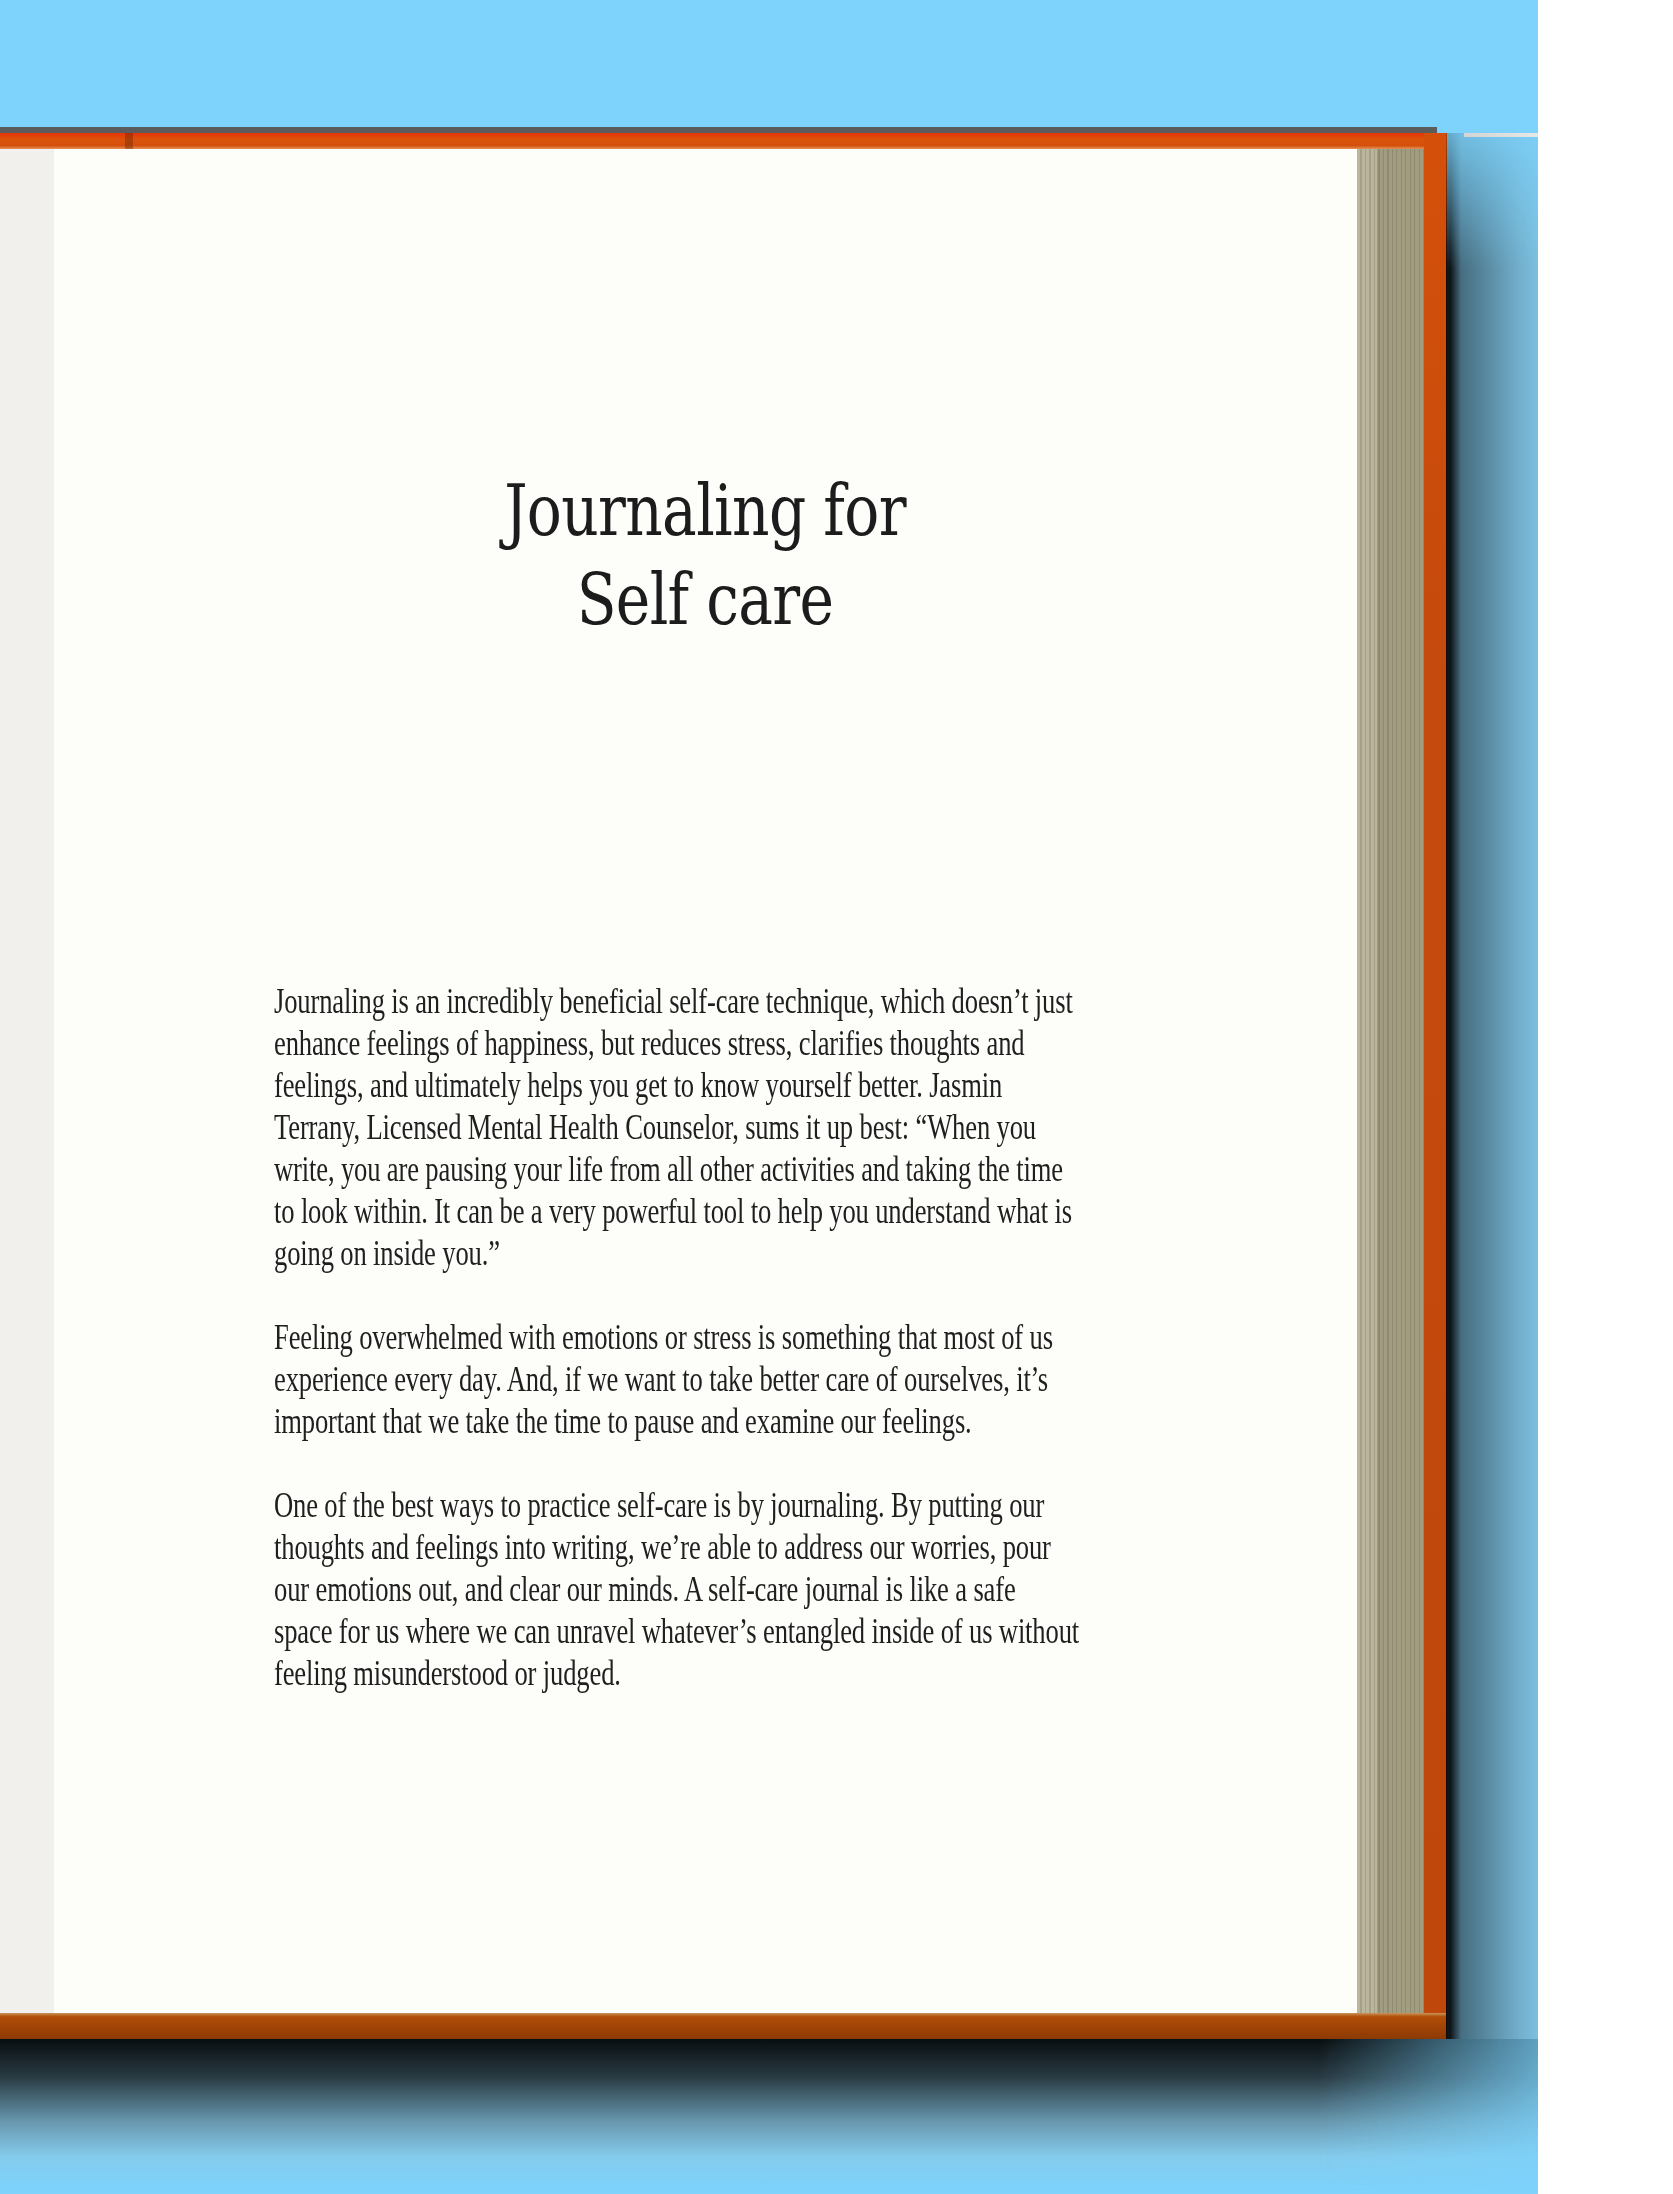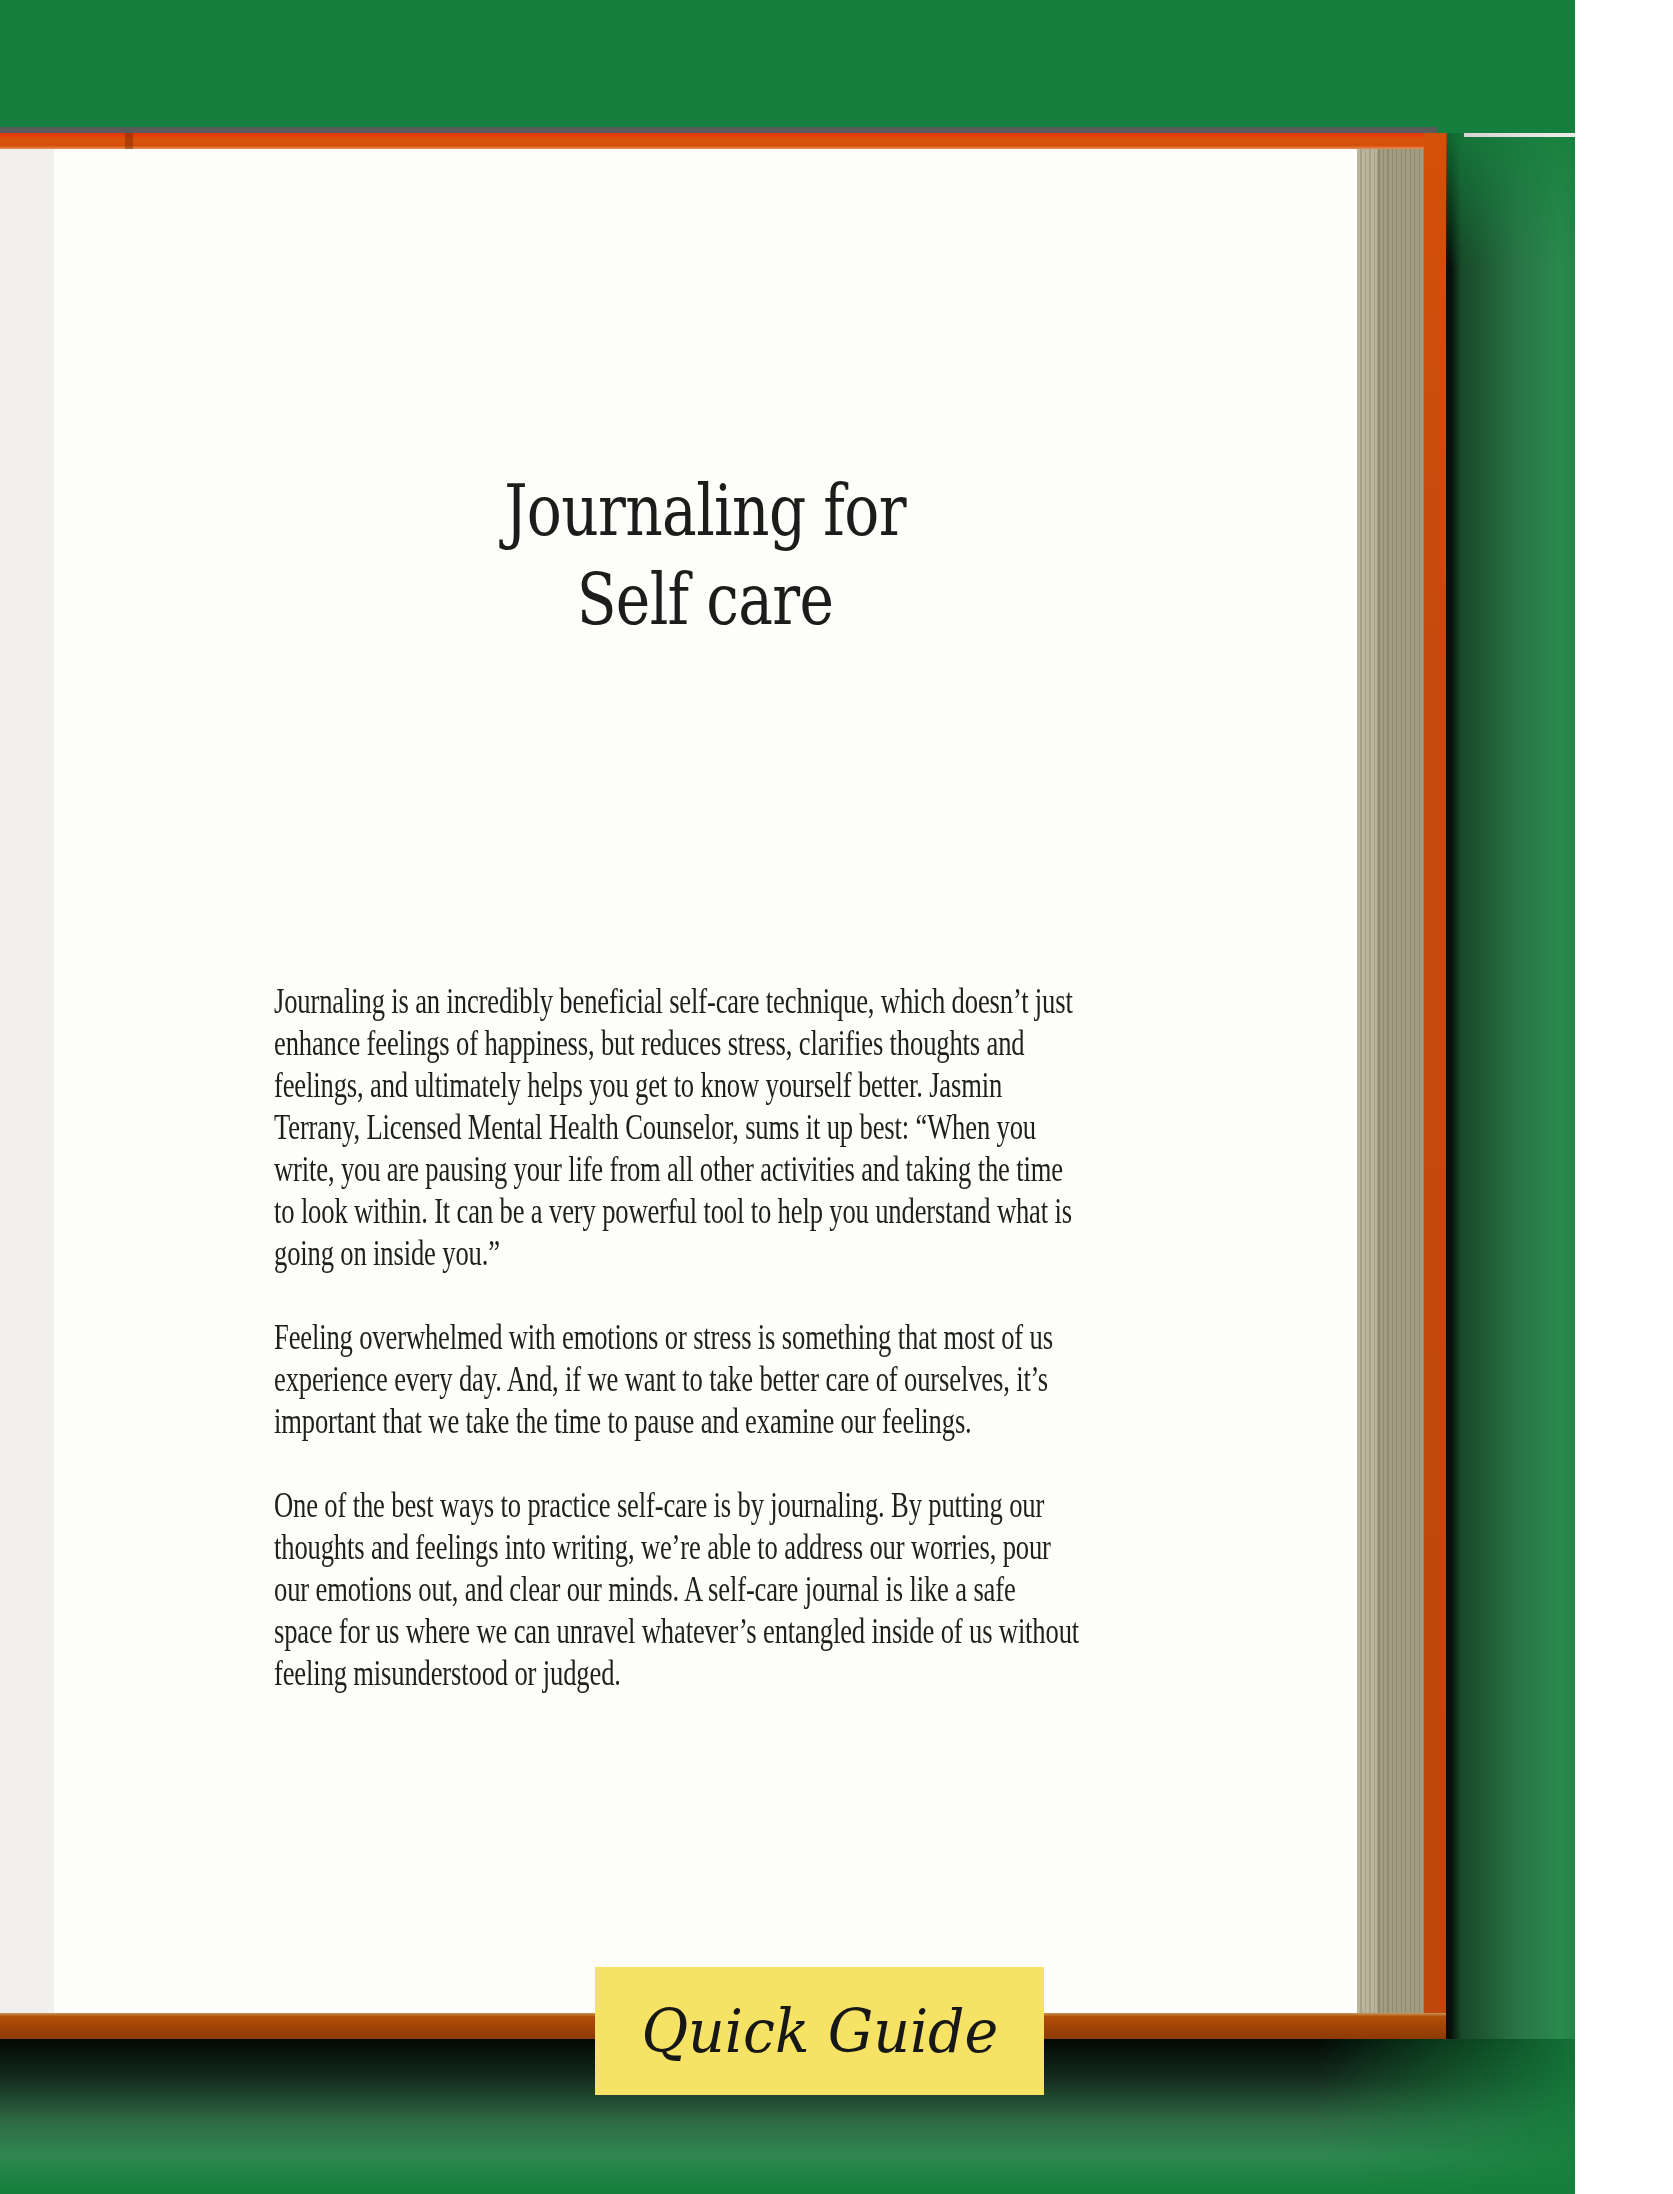--- a/index.html
+++ b/index.html
@@ -1,23 +1,22 @@
 <!DOCTYPE html>
 <html style="font-size:12px"><head>
 <meta charset="utf-8">
 <style>
   html, body { margin: 0; padding: 0; background: #ffffff; }
   .stage {
     position: relative;
     width: 1538px;
     height: 2194px;
-    background: #15803d;
+    background: #7dd3fc;
     overflow: hidden;
     font-family: "Liberation Serif", serif;
-    padding-left: 37px;
   }
 
   
   .top-bar-gray {
     position: absolute; left: 0; top: 127px; width: 1437px; height: 6px;
     background: #5a5b5c;
   }
   .bg-seam {
     position: absolute; left: 1464px; top: 133px; width: 210px; height: 3.8px;
     background: #ececec;
@@ -155,18 +154,15 @@
       </div>
     <div class="para">
         <div class="line">One of the best ways to practice self-care is by journaling. By putting our</div>
         <div class="line">thoughts and feelings into writing, we’re able to address our worries, pour</div>
         <div class="line">our emotions out, and clear our minds. A self-care journal is like a safe</div>
         <div class="line">space for us where we can unravel whatever’s entangled inside of us without</div>
         <div class="line">feeling misunderstood or judged.</div>
       </div>
   </div>
 
-  <div class="tab">
-    <span class="tab-label">Quick Guide</span>
-  </div>
 
 </div>
 
 
 </body></html>

